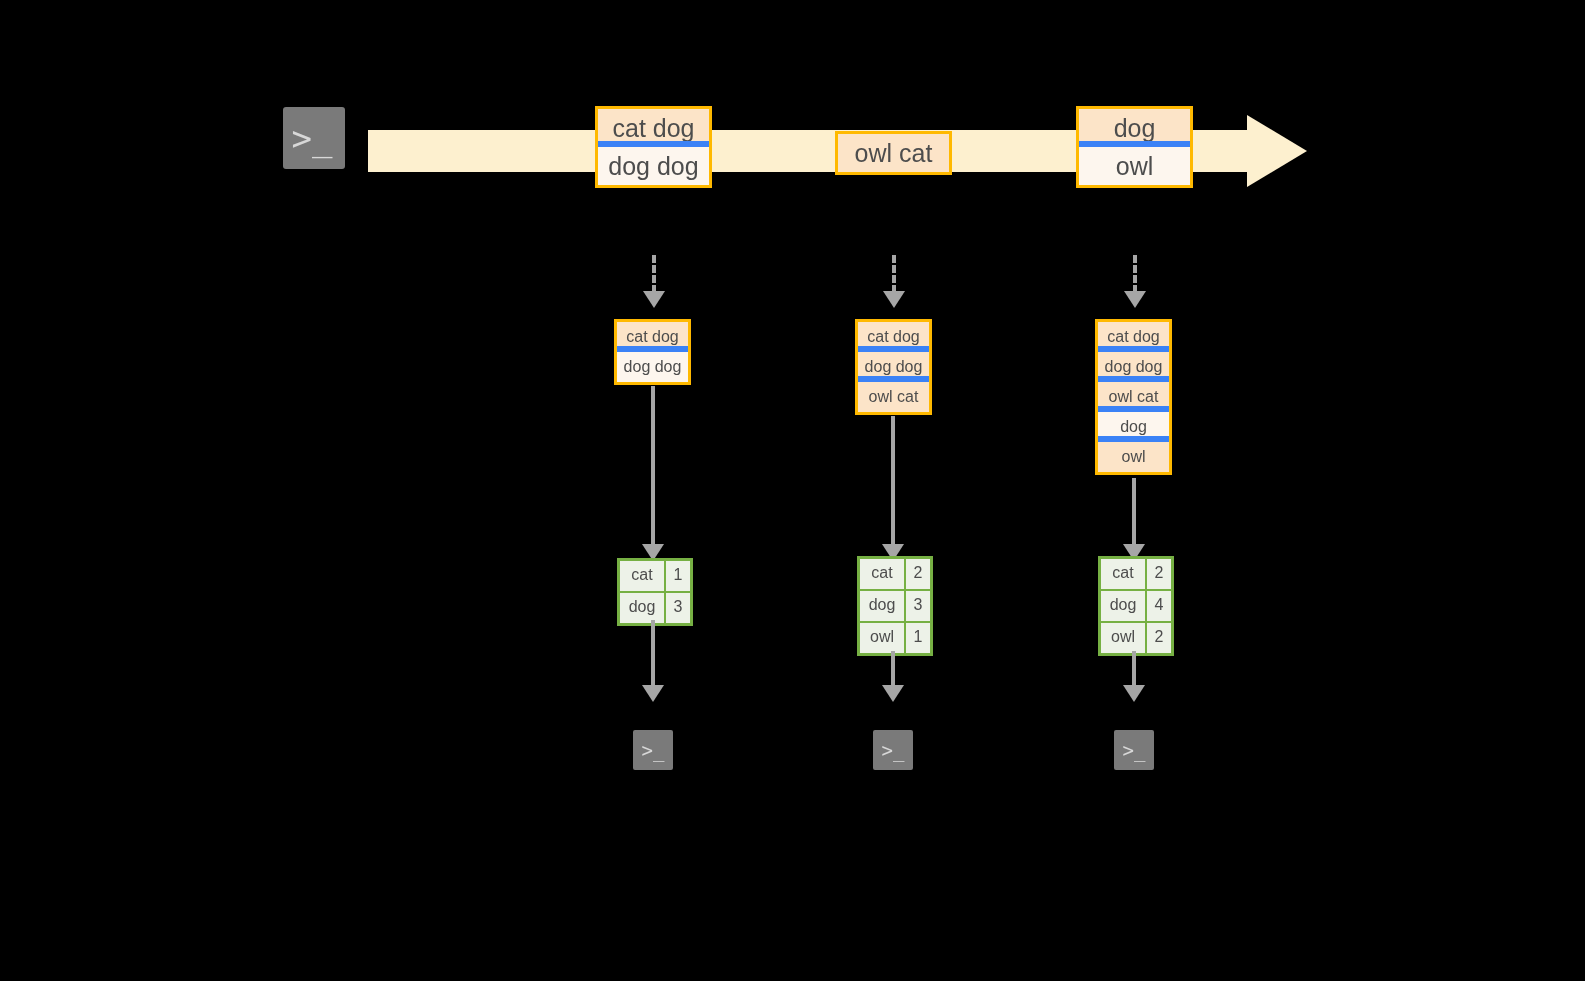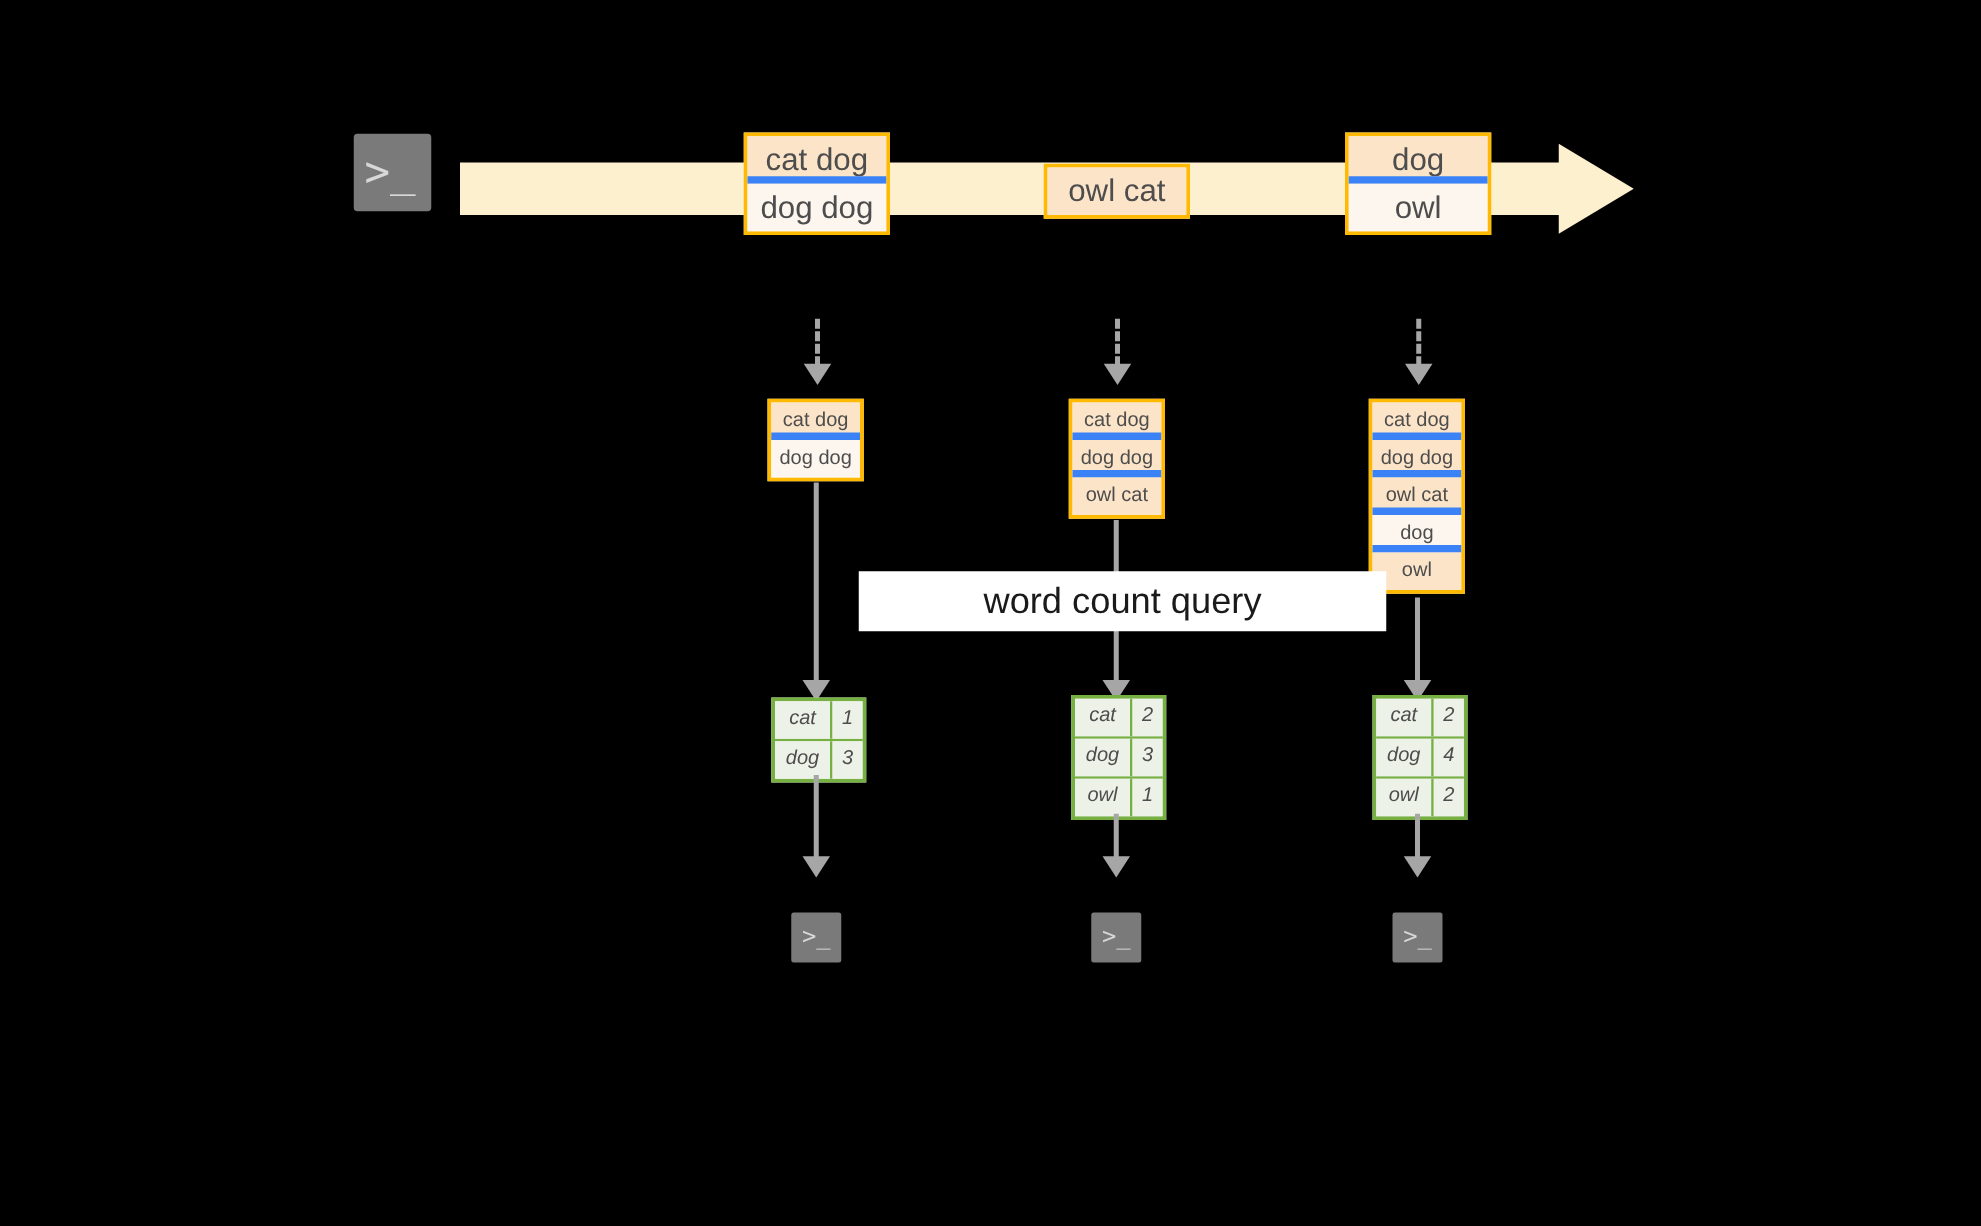--- a/index.html
+++ b/index.html
@@ -99,21 +99,20 @@
   .obox.stack .cell { font-size: 16px; line-height: 30px; height: 30px; }
 
   
   .gtable {
     position: absolute;
     box-sizing: border-box;
     border: 3px solid #76b043;
     background: #eef3e9;
     display: flex;
     flex-direction: column;
-    font-style: italic;
   }
   .gtable .grow {
     display: flex;
     border-bottom: 2px solid #76b043;
     height: 30px;
   }
   .gtable .grow:last-child { border-bottom: none; }
   .gtable .gk, .gtable .gv {
     box-sizing: border-box;
     font-size: 16px;
@@ -219,23 +218,20 @@
 
   <div class="varrow" style="left:651px; top:386px; height:165px;"></div>
   <div class="vhead" style="left:642px; top:544px;"></div>
 
   <div class="varrow" style="left:891px; top:416px; height:135px;"></div>
   <div class="vhead" style="left:882px; top:544px;"></div>
 
   <div class="varrow" style="left:1132px; top:478px; height:73px;"></div>
   <div class="vhead" style="left:1123px; top:544px;"></div>
 
-  <div id="query-banner">
-    <span>word count query</span>
-  </div>
 
   <div class="gtable" style="left:617px; top:558px;">
     <div class="grow">
       <div class="gk">cat</div>
       <div class="gv">1</div>
     </div>
     <div class="grow">
       <div class="gk">dog</div>
       <div class="gv">3</div>
     </div>

